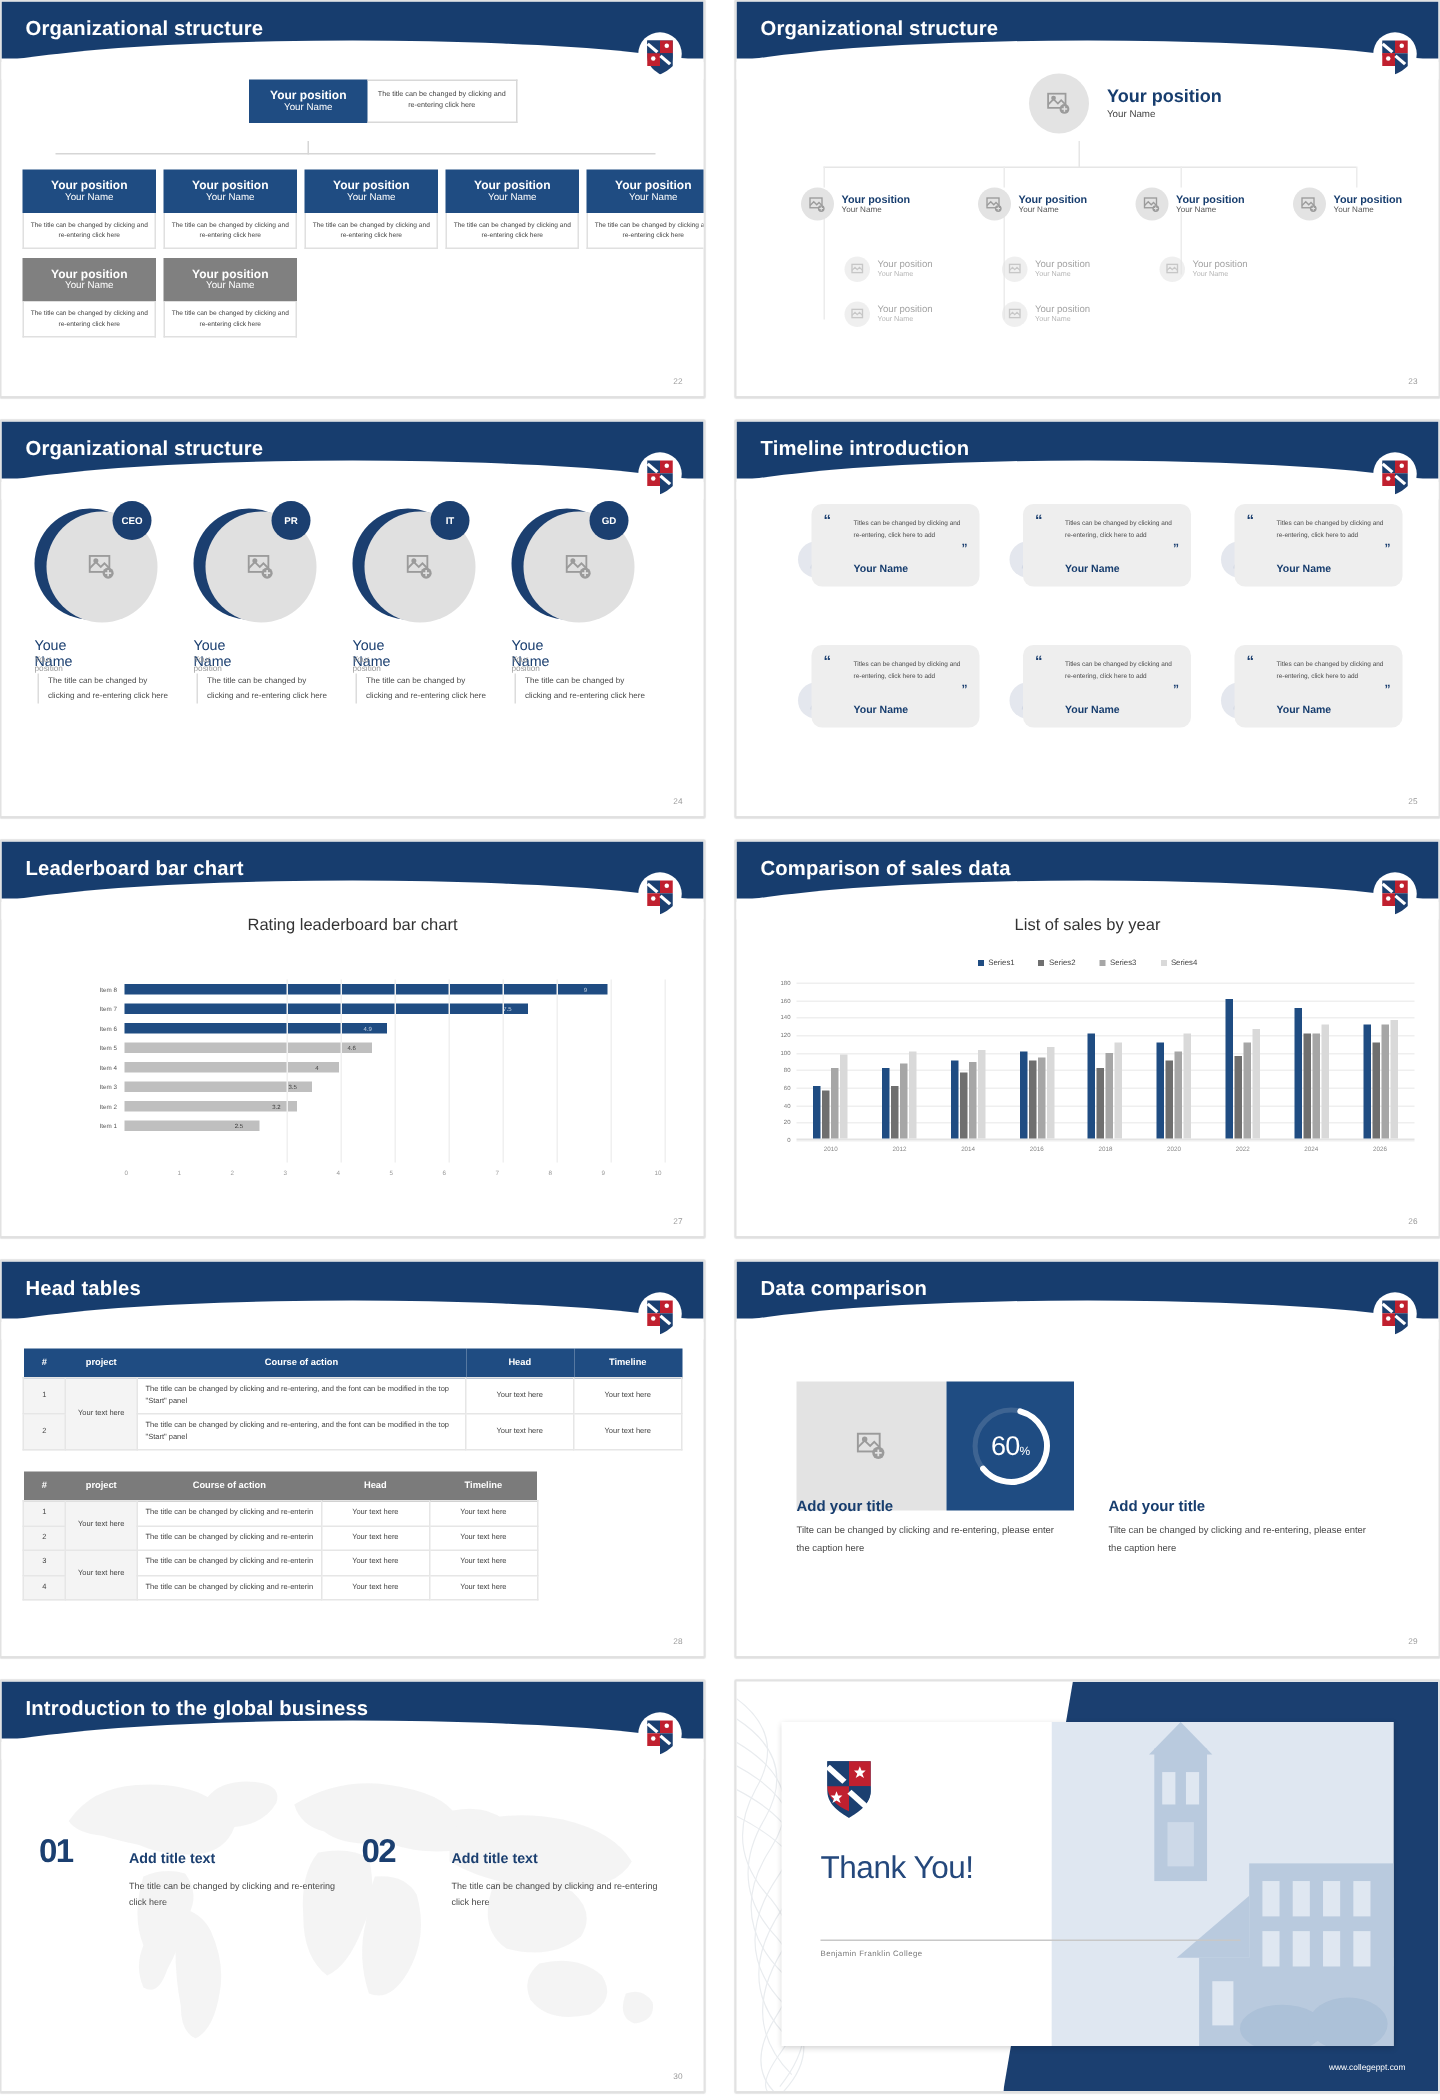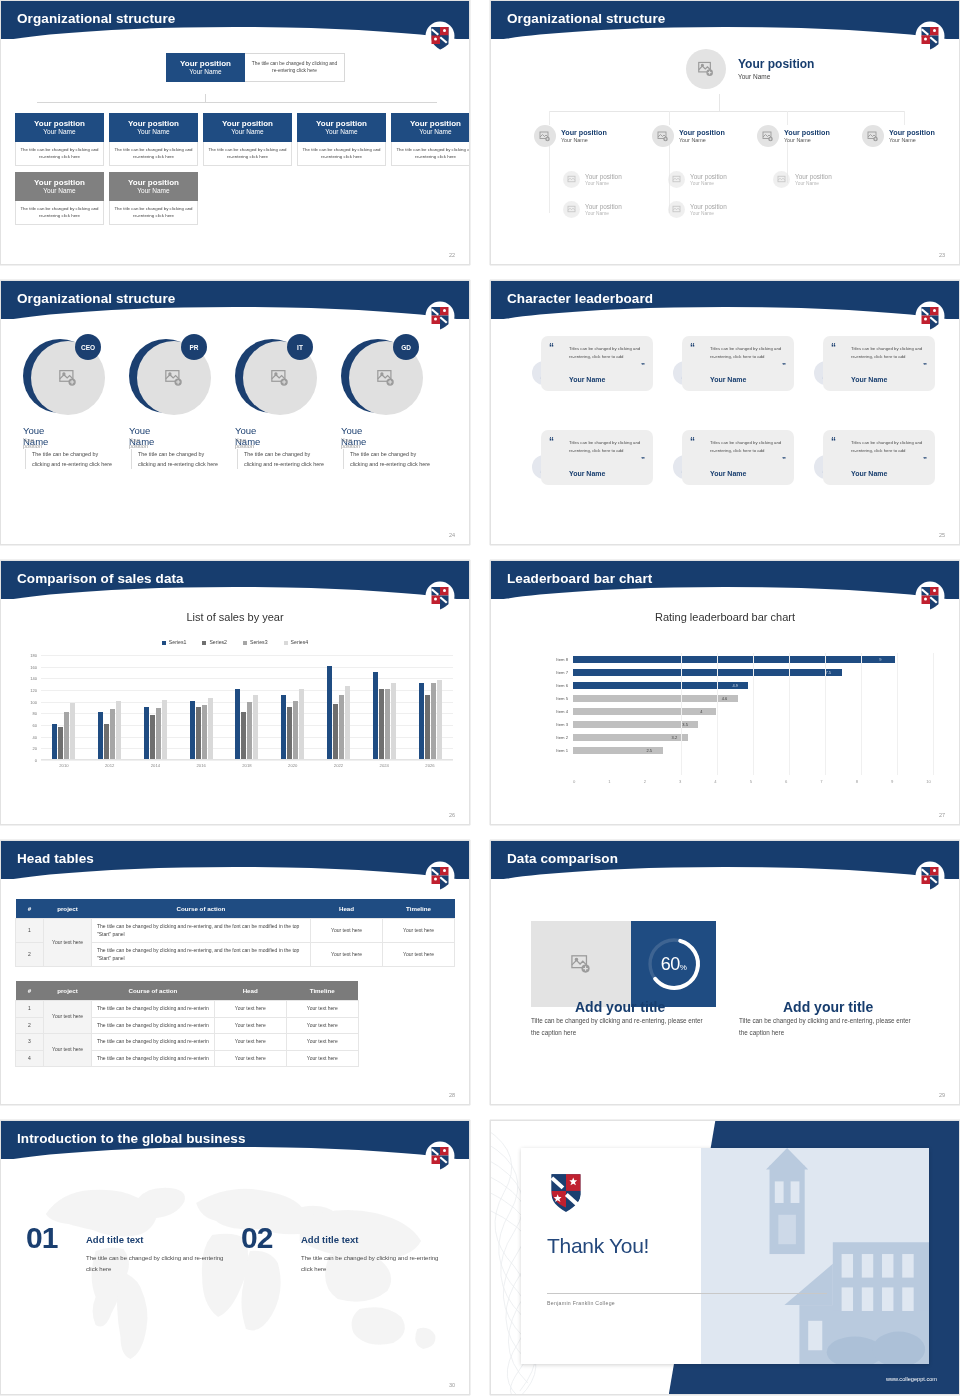--- a/index.html
+++ b/index.html
@@ -100,26 +100,26 @@
   .num-c { background:#f4f4f4; text-align:center; width:28px; color:#666; }
   .proj-c { background:#f4f4f4; text-align:center; width:48px; }
   .sm-c { text-align:center; width:72px; }
 
   
   .dc-block { position:absolute; top:60px; width:185px; height:86px; display:flex;margin-top:20px; }
   .dc-img { width:100px; background:#e3e3e3; display:flex; align-items:center; justify-content:center; }
   .dc-ring { flex:1; background:#1f4c82; display:flex; align-items:center; justify-content:center; position:relative; }
   .dc-pct { position:absolute; color:#fff; font-size:18px; font-weight:300; letter-spacing:-.5px; }
   .dc-pct .sm { font-size:8px; }
-  .dc-title { position:absolute; font-size:14px; font-weight:bold; color:#173d6e;margin-left:44px; }
+  .dc-title { position:absolute; font-size:10px; font-weight:bold; color:#173d6e; }
   .dc-desc { position:absolute; width:178px; font-size:6.3px; color:#4a4a4a; line-height:1.85; }
 
   
   .map-bg { position:absolute; left:0; top:38px; width:100%; height:215px; opacity:.55; }
-  .num-big { position:absolute; font-size:30px; font-weight:bold; color:#1b3f70; letter-spacing:-1px; }
+  .num-big { position:absolute; font-size:22px; font-weight:bold; color:#1b3f70; letter-spacing:-1px; }
   .num-title { position:absolute; font-size:9.5px; font-weight:bold; color:#1b3f70; }
   .num-desc { position:absolute; width:150px; font-size:6px; color:#4a4a4a; line-height:1.9; }
 
   
   .ty { background:#fff; position:relative; overflow:hidden; }
   .ty-blue-shape { position:absolute; right:0; top:0; width:62%; height:100%; background:#1b3f70; clip-path:polygon(16% 0,100% 0,100% 100%,0 100%); }
   .ty-card { position:absolute; left:30px; top:27px; right:30px; bottom:30px; background:#fff; overflow:hidden; box-shadow:0 1px 4px rgba(0,0,0,.18); }
   .ty-photo { position:absolute; right:0; top:0; width:56%; height:100%; background:linear-gradient(100deg,#ffffff 0%,#eef2f7 28%,#c9d6e6 62%,#b4c6dc 100%); }
   .ty-h1 { position:absolute; left:26px; top:86px; font-size:21px; color:#24487c; font-weight:normal; letter-spacing:-.3px; }
   .ty-h2 { position:absolute; left:26px; top:110px; font-size:22px; color:#1a1a1a; font-weight:bold; letter-spacing:-.4px; }
@@ -461,21 +461,21 @@
       <div class="nm">Youe Name</div>
       <div class="po">Your position</div>
       <div class="txt">The title can be changed by clicking and re-entering click here</div>
     </div>
     <div class="pgnum">24</div>
   </div>
 
   <div class="slide">
     <div class="hdr"></div>
     <div class="hdr-curve"></div>
-    <div class="hdr-title">Character leaderboard</div>
+    <div class="hdr-title">Timeline introduction</div>
     <svg class="crest" viewBox="0 0 60 72">
       <circle cx="30" cy="30" r="29" fill="#fff"></circle>
         <path d="M1 36 L30 71 L59 36 Z" fill="#fff"></path>
       <path d="M13 12 h17 v17 h-17 Z" fill="#1b3f70"></path>
         <path d="M30 12 h17 v17 h-17 Z" fill="#c0202f"></path>
       <path d="M13 29 h17 v17 h-17 Z" fill="#c0202f"></path>
         <path d="M30 29 h17 v17 c0 0 -8 8 -17 11 Z" fill="#1b3f70"></path>
       <path d="M15 15 l13 11 l-3 3 l-13 -11 Z" fill="#fff"></path>
         <path d="M32 31 l13 11 l-3 3 l-13 -11 Z" fill="#fff"></path>
       <circle cx="39" cy="19" r="3" fill="#fff"></circle>
@@ -549,139 +549,20 @@
           <path d="M4 22 c0 -5 4 -8 8 -8 s8 3 8 8 z"></path>
         </svg>
       </div>
     <div class="q-card" style="left:332px;top:149px">
       <span class="q-mark" style="left:8px;top:7px">“</span>
       <span class="q-mark" style="right:8px;top:26px;font-size:8px">”</span>
       <div class="q-txt">Titles can be changed by clicking and re-entering, click here to add</div>
       <div class="q-name">Your Name</div>
     </div>
     <div class="pgnum">25</div>
-  </div>
-
-  <div class="slide">
-    <div class="hdr"></div>
-    <div class="hdr-curve"></div>
-    <div class="hdr-title">Comparison of sales data</div>
-    <svg class="crest" viewBox="0 0 60 72">
-      <circle cx="30" cy="30" r="29" fill="#fff"></circle>
-        <path d="M1 36 L30 71 L59 36 Z" fill="#fff"></path>
-      <path d="M13 12 h17 v17 h-17 Z" fill="#1b3f70"></path>
-        <path d="M30 12 h17 v17 h-17 Z" fill="#c0202f"></path>
-      <path d="M13 29 h17 v17 h-17 Z" fill="#c0202f"></path>
-        <path d="M30 29 h17 v17 c0 0 -8 8 -17 11 Z" fill="#1b3f70"></path>
-      <path d="M15 15 l13 11 l-3 3 l-13 -11 Z" fill="#fff"></path>
-        <path d="M32 31 l13 11 l-3 3 l-13 -11 Z" fill="#fff"></path>
-      <circle cx="39" cy="19" r="3" fill="#fff"></circle>
-        <circle cx="21" cy="36" r="3" fill="#fff"></circle>
-    </svg>
-    <div class="ch-title">List of sales by year</div>
-    <div class="ch-legend" id="sales-legend">
-        <span><i class="lg-sw" style="background:#1f4c82"></i>Series1</span>
-        <span><i class="lg-sw" style="background:#6f6f6f"></i>Series2</span>
-        <span><i class="lg-sw" style="background:#a6a6a6"></i>Series3</span>
-        <span><i class="lg-sw" style="background:#d9d9d9"></i>Series4</span>
-      </div>
-    <div class="plot">
-      <div class="yax" id="sales-yaxis">
-          <div class="ytick" style="top: 105px;">0</div>
-          <div class="ytick" style="top: 93.3333px;">20</div>
-          <div class="ytick" style="top: 81.6667px;">40</div>
-          <div class="ytick" style="top: 70px;">60</div>
-          <div class="ytick" style="top: 58.3333px;">80</div>
-          <div class="ytick" style="top: 46.6667px;">100</div>
-          <div class="ytick" style="top: 35px;">120</div>
-          <div class="ytick" style="top: 23.3333px;">140</div>
-          <div class="ytick" style="top: 11.6667px;">160</div>
-          <div class="ytick" style="top: 0px;">180</div>
-        </div>
-      <div id="sales-grid">
-          <div class="gridl" style="top: 105px;"></div>
-          <div class="gridl" style="top: 93.3333px;"></div>
-          <div class="gridl" style="top: 81.6667px;"></div>
-          <div class="gridl" style="top: 70px;"></div>
-          <div class="gridl" style="top: 58.3333px;"></div>
-          <div class="gridl" style="top: 46.6667px;"></div>
-          <div class="gridl" style="top: 35px;"></div>
-          <div class="gridl" style="top: 23.3333px;"></div>
-          <div class="gridl" style="top: 11.6667px;"></div>
-          <div class="gridl" style="top: 0px;"></div>
-        </div>
-      <div class="bars" id="sales-bars">
-          <div class="grp">
-            <div class="bar" style="height: 35px; background: rgb(31, 76, 130);"></div>
-            <div class="bar" style="height: 32.0833px; background: rgb(111, 111, 111);"></div>
-            <div class="bar" style="height: 46.6667px; background: rgb(166, 166, 166);"></div>
-            <div class="bar" style="height: 56px; background: rgb(217, 217, 217);"></div>
-          </div>
-          <div class="grp">
-            <div class="bar" style="height: 46.6667px; background: rgb(31, 76, 130);"></div>
-            <div class="bar" style="height: 35px; background: rgb(111, 111, 111);"></div>
-            <div class="bar" style="height: 49.5833px; background: rgb(166, 166, 166);"></div>
-            <div class="bar" style="height: 57.75px; background: rgb(217, 217, 217);"></div>
-          </div>
-          <div class="grp">
-            <div class="bar" style="height: 52.5px; background: rgb(31, 76, 130);"></div>
-            <div class="bar" style="height: 43.75px; background: rgb(111, 111, 111);"></div>
-            <div class="bar" style="height: 51.3333px; background: rgb(166, 166, 166);"></div>
-            <div class="bar" style="height: 59.5px; background: rgb(217, 217, 217);"></div>
-          </div>
-          <div class="grp">
-            <div class="bar" style="height: 58.3333px; background: rgb(31, 76, 130);"></div>
-            <div class="bar" style="height: 52.5px; background: rgb(111, 111, 111);"></div>
-            <div class="bar" style="height: 53.6667px; background: rgb(166, 166, 166);"></div>
-            <div class="bar" style="height: 61.25px; background: rgb(217, 217, 217);"></div>
-          </div>
-          <div class="grp">
-            <div class="bar" style="height: 70px; background: rgb(31, 76, 130);"></div>
-            <div class="bar" style="height: 46.6667px; background: rgb(111, 111, 111);"></div>
-            <div class="bar" style="height: 57.1667px; background: rgb(166, 166, 166);"></div>
-            <div class="bar" style="height: 64.1667px; background: rgb(217, 217, 217);"></div>
-          </div>
-          <div class="grp">
-            <div class="bar" style="height: 64.1667px; background: rgb(31, 76, 130);"></div>
-            <div class="bar" style="height: 52.5px; background: rgb(111, 111, 111);"></div>
-            <div class="bar" style="height: 58.3333px; background: rgb(166, 166, 166);"></div>
-            <div class="bar" style="height: 70px; background: rgb(217, 217, 217);"></div>
-          </div>
-          <div class="grp">
-            <div class="bar" style="height: 93.3333px; background: rgb(31, 76, 130);"></div>
-            <div class="bar" style="height: 55.4167px; background: rgb(111, 111, 111);"></div>
-            <div class="bar" style="height: 64.1667px; background: rgb(166, 166, 166);"></div>
-            <div class="bar" style="height: 72.9167px; background: rgb(217, 217, 217);"></div>
-          </div>
-          <div class="grp">
-            <div class="bar" style="height: 87.5px; background: rgb(31, 76, 130);"></div>
-            <div class="bar" style="height: 70px; background: rgb(111, 111, 111);"></div>
-            <div class="bar" style="height: 70px; background: rgb(166, 166, 166);"></div>
-            <div class="bar" style="height: 75.8333px; background: rgb(217, 217, 217);"></div>
-          </div>
-          <div class="grp">
-            <div class="bar" style="height: 75.8333px; background: rgb(31, 76, 130);"></div>
-            <div class="bar" style="height: 64.1667px; background: rgb(111, 111, 111);"></div>
-            <div class="bar" style="height: 75.8333px; background: rgb(166, 166, 166);"></div>
-            <div class="bar" style="height: 78.75px; background: rgb(217, 217, 217);"></div>
-          </div>
-        </div>
-    </div>
-    <div class="xlabels" id="sales-xlabels">
-        <div>2010</div>
-        <div>2012</div>
-        <div>2014</div>
-        <div>2016</div>
-        <div>2018</div>
-        <div>2020</div>
-        <div>2022</div>
-        <div>2024</div>
-        <div>2026</div>
-      </div>
-    <div class="pgnum">26</div>
   </div>
 
   <div class="slide">
     <div class="hdr"></div>
     <div class="hdr-curve"></div>
     <div class="hdr-title">Leaderboard bar chart</div>
     <svg class="crest" viewBox="0 0 60 72">
       <circle cx="30" cy="30" r="29" fill="#fff"></circle>
         <path d="M1 36 L30 71 L59 36 Z" fill="#fff"></path>
       <path d="M13 12 h17 v17 h-17 Z" fill="#1b3f70"></path>
@@ -768,20 +649,139 @@
     <div class="pgnum">27</div>
   <div class="lb-vgrid" style="left: 190px; top: 92px; height: 122px;"></div>
       <div class="lb-vgrid" style="left: 226px; top: 92px; height: 122px;"></div>
       <div class="lb-vgrid" style="left: 262px; top: 92px; height: 122px;"></div>
       <div class="lb-vgrid" style="left: 298px; top: 92px; height: 122px;"></div>
       <div class="lb-vgrid" style="left: 334px; top: 92px; height: 122px;"></div>
       <div class="lb-vgrid" style="left: 370px; top: 92px; height: 122px;"></div>
       <div class="lb-vgrid" style="left: 406px; top: 92px; height: 122px;"></div>
       <div class="lb-vgrid" style="left: 442px; top: 92px; height: 122px;"></div>
     </div>
+
+  <div class="slide">
+    <div class="hdr"></div>
+    <div class="hdr-curve"></div>
+    <div class="hdr-title">Comparison of sales data</div>
+    <svg class="crest" viewBox="0 0 60 72">
+      <circle cx="30" cy="30" r="29" fill="#fff"></circle>
+        <path d="M1 36 L30 71 L59 36 Z" fill="#fff"></path>
+      <path d="M13 12 h17 v17 h-17 Z" fill="#1b3f70"></path>
+        <path d="M30 12 h17 v17 h-17 Z" fill="#c0202f"></path>
+      <path d="M13 29 h17 v17 h-17 Z" fill="#c0202f"></path>
+        <path d="M30 29 h17 v17 c0 0 -8 8 -17 11 Z" fill="#1b3f70"></path>
+      <path d="M15 15 l13 11 l-3 3 l-13 -11 Z" fill="#fff"></path>
+        <path d="M32 31 l13 11 l-3 3 l-13 -11 Z" fill="#fff"></path>
+      <circle cx="39" cy="19" r="3" fill="#fff"></circle>
+        <circle cx="21" cy="36" r="3" fill="#fff"></circle>
+    </svg>
+    <div class="ch-title">List of sales by year</div>
+    <div class="ch-legend" id="sales-legend">
+        <span><i class="lg-sw" style="background:#1f4c82"></i>Series1</span>
+        <span><i class="lg-sw" style="background:#6f6f6f"></i>Series2</span>
+        <span><i class="lg-sw" style="background:#a6a6a6"></i>Series3</span>
+        <span><i class="lg-sw" style="background:#d9d9d9"></i>Series4</span>
+      </div>
+    <div class="plot">
+      <div class="yax" id="sales-yaxis">
+          <div class="ytick" style="top: 105px;">0</div>
+          <div class="ytick" style="top: 93.3333px;">20</div>
+          <div class="ytick" style="top: 81.6667px;">40</div>
+          <div class="ytick" style="top: 70px;">60</div>
+          <div class="ytick" style="top: 58.3333px;">80</div>
+          <div class="ytick" style="top: 46.6667px;">100</div>
+          <div class="ytick" style="top: 35px;">120</div>
+          <div class="ytick" style="top: 23.3333px;">140</div>
+          <div class="ytick" style="top: 11.6667px;">160</div>
+          <div class="ytick" style="top: 0px;">180</div>
+        </div>
+      <div id="sales-grid">
+          <div class="gridl" style="top: 105px;"></div>
+          <div class="gridl" style="top: 93.3333px;"></div>
+          <div class="gridl" style="top: 81.6667px;"></div>
+          <div class="gridl" style="top: 70px;"></div>
+          <div class="gridl" style="top: 58.3333px;"></div>
+          <div class="gridl" style="top: 46.6667px;"></div>
+          <div class="gridl" style="top: 35px;"></div>
+          <div class="gridl" style="top: 23.3333px;"></div>
+          <div class="gridl" style="top: 11.6667px;"></div>
+          <div class="gridl" style="top: 0px;"></div>
+        </div>
+      <div class="bars" id="sales-bars">
+          <div class="grp">
+            <div class="bar" style="height: 35px; background: rgb(31, 76, 130);"></div>
+            <div class="bar" style="height: 32.0833px; background: rgb(111, 111, 111);"></div>
+            <div class="bar" style="height: 46.6667px; background: rgb(166, 166, 166);"></div>
+            <div class="bar" style="height: 56px; background: rgb(217, 217, 217);"></div>
+          </div>
+          <div class="grp">
+            <div class="bar" style="height: 46.6667px; background: rgb(31, 76, 130);"></div>
+            <div class="bar" style="height: 35px; background: rgb(111, 111, 111);"></div>
+            <div class="bar" style="height: 49.5833px; background: rgb(166, 166, 166);"></div>
+            <div class="bar" style="height: 57.75px; background: rgb(217, 217, 217);"></div>
+          </div>
+          <div class="grp">
+            <div class="bar" style="height: 52.5px; background: rgb(31, 76, 130);"></div>
+            <div class="bar" style="height: 43.75px; background: rgb(111, 111, 111);"></div>
+            <div class="bar" style="height: 51.3333px; background: rgb(166, 166, 166);"></div>
+            <div class="bar" style="height: 59.5px; background: rgb(217, 217, 217);"></div>
+          </div>
+          <div class="grp">
+            <div class="bar" style="height: 58.3333px; background: rgb(31, 76, 130);"></div>
+            <div class="bar" style="height: 52.5px; background: rgb(111, 111, 111);"></div>
+            <div class="bar" style="height: 53.6667px; background: rgb(166, 166, 166);"></div>
+            <div class="bar" style="height: 61.25px; background: rgb(217, 217, 217);"></div>
+          </div>
+          <div class="grp">
+            <div class="bar" style="height: 70px; background: rgb(31, 76, 130);"></div>
+            <div class="bar" style="height: 46.6667px; background: rgb(111, 111, 111);"></div>
+            <div class="bar" style="height: 57.1667px; background: rgb(166, 166, 166);"></div>
+            <div class="bar" style="height: 64.1667px; background: rgb(217, 217, 217);"></div>
+          </div>
+          <div class="grp">
+            <div class="bar" style="height: 64.1667px; background: rgb(31, 76, 130);"></div>
+            <div class="bar" style="height: 52.5px; background: rgb(111, 111, 111);"></div>
+            <div class="bar" style="height: 58.3333px; background: rgb(166, 166, 166);"></div>
+            <div class="bar" style="height: 70px; background: rgb(217, 217, 217);"></div>
+          </div>
+          <div class="grp">
+            <div class="bar" style="height: 93.3333px; background: rgb(31, 76, 130);"></div>
+            <div class="bar" style="height: 55.4167px; background: rgb(111, 111, 111);"></div>
+            <div class="bar" style="height: 64.1667px; background: rgb(166, 166, 166);"></div>
+            <div class="bar" style="height: 72.9167px; background: rgb(217, 217, 217);"></div>
+          </div>
+          <div class="grp">
+            <div class="bar" style="height: 87.5px; background: rgb(31, 76, 130);"></div>
+            <div class="bar" style="height: 70px; background: rgb(111, 111, 111);"></div>
+            <div class="bar" style="height: 70px; background: rgb(166, 166, 166);"></div>
+            <div class="bar" style="height: 75.8333px; background: rgb(217, 217, 217);"></div>
+          </div>
+          <div class="grp">
+            <div class="bar" style="height: 75.8333px; background: rgb(31, 76, 130);"></div>
+            <div class="bar" style="height: 64.1667px; background: rgb(111, 111, 111);"></div>
+            <div class="bar" style="height: 75.8333px; background: rgb(166, 166, 166);"></div>
+            <div class="bar" style="height: 78.75px; background: rgb(217, 217, 217);"></div>
+          </div>
+        </div>
+    </div>
+    <div class="xlabels" id="sales-xlabels">
+        <div>2010</div>
+        <div>2012</div>
+        <div>2014</div>
+        <div>2016</div>
+        <div>2018</div>
+        <div>2020</div>
+        <div>2022</div>
+        <div>2024</div>
+        <div>2026</div>
+      </div>
+    <div class="pgnum">26</div>
+  </div>
 
   <div class="slide">
     <div class="hdr"></div>
     <div class="hdr-curve"></div>
     <div class="hdr-title">Head tables</div>
     <svg class="crest" viewBox="0 0 60 72">
       <circle cx="30" cy="30" r="29" fill="#fff"></circle>
         <path d="M1 36 L30 71 L59 36 Z" fill="#fff"></path>
       <path d="M13 12 h17 v17 h-17 Z" fill="#1b3f70"></path>
         <path d="M30 12 h17 v17 h-17 Z" fill="#c0202f"></path>

